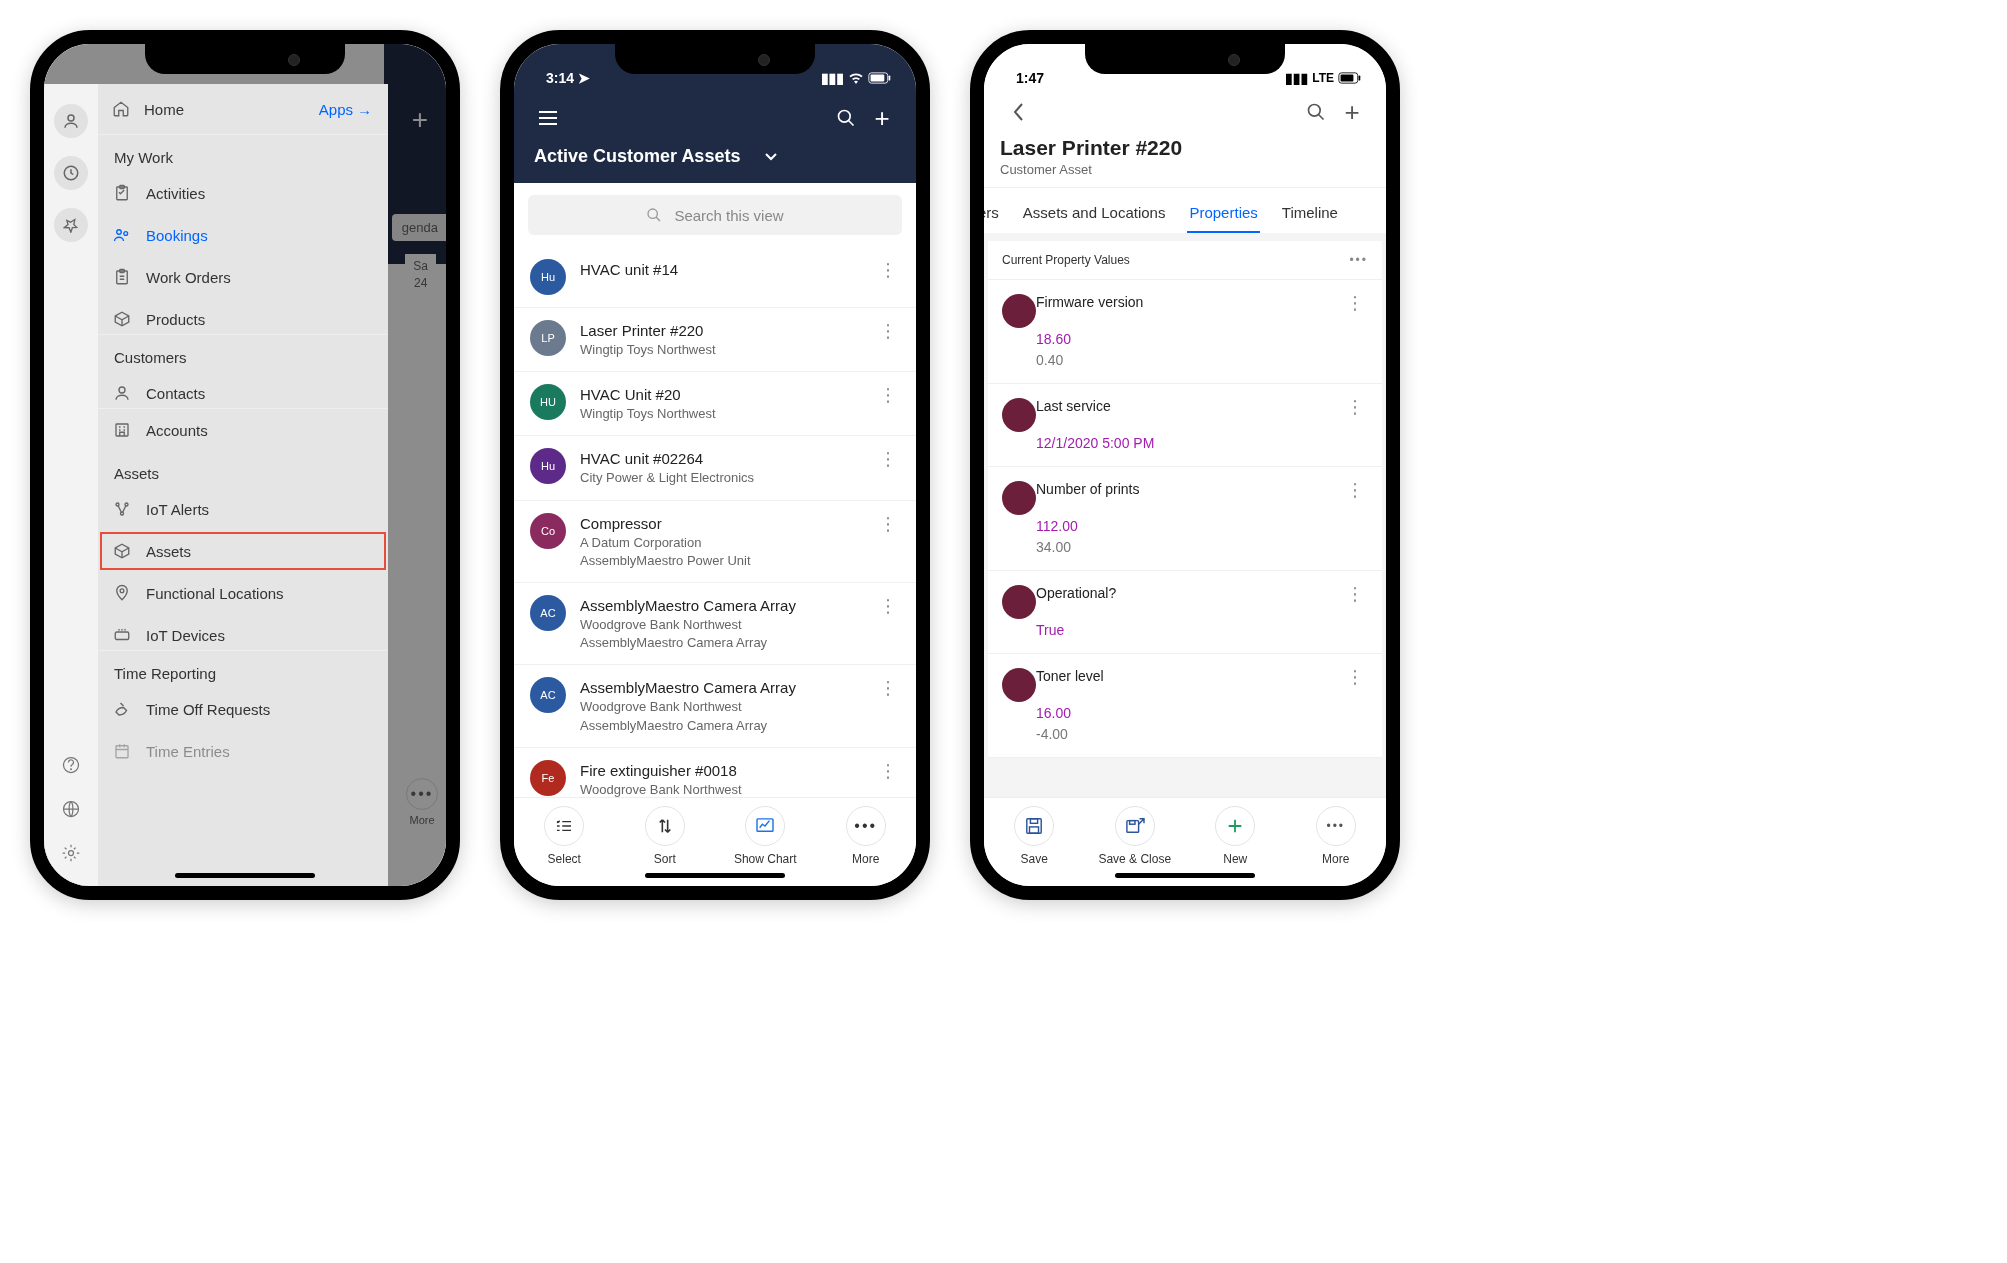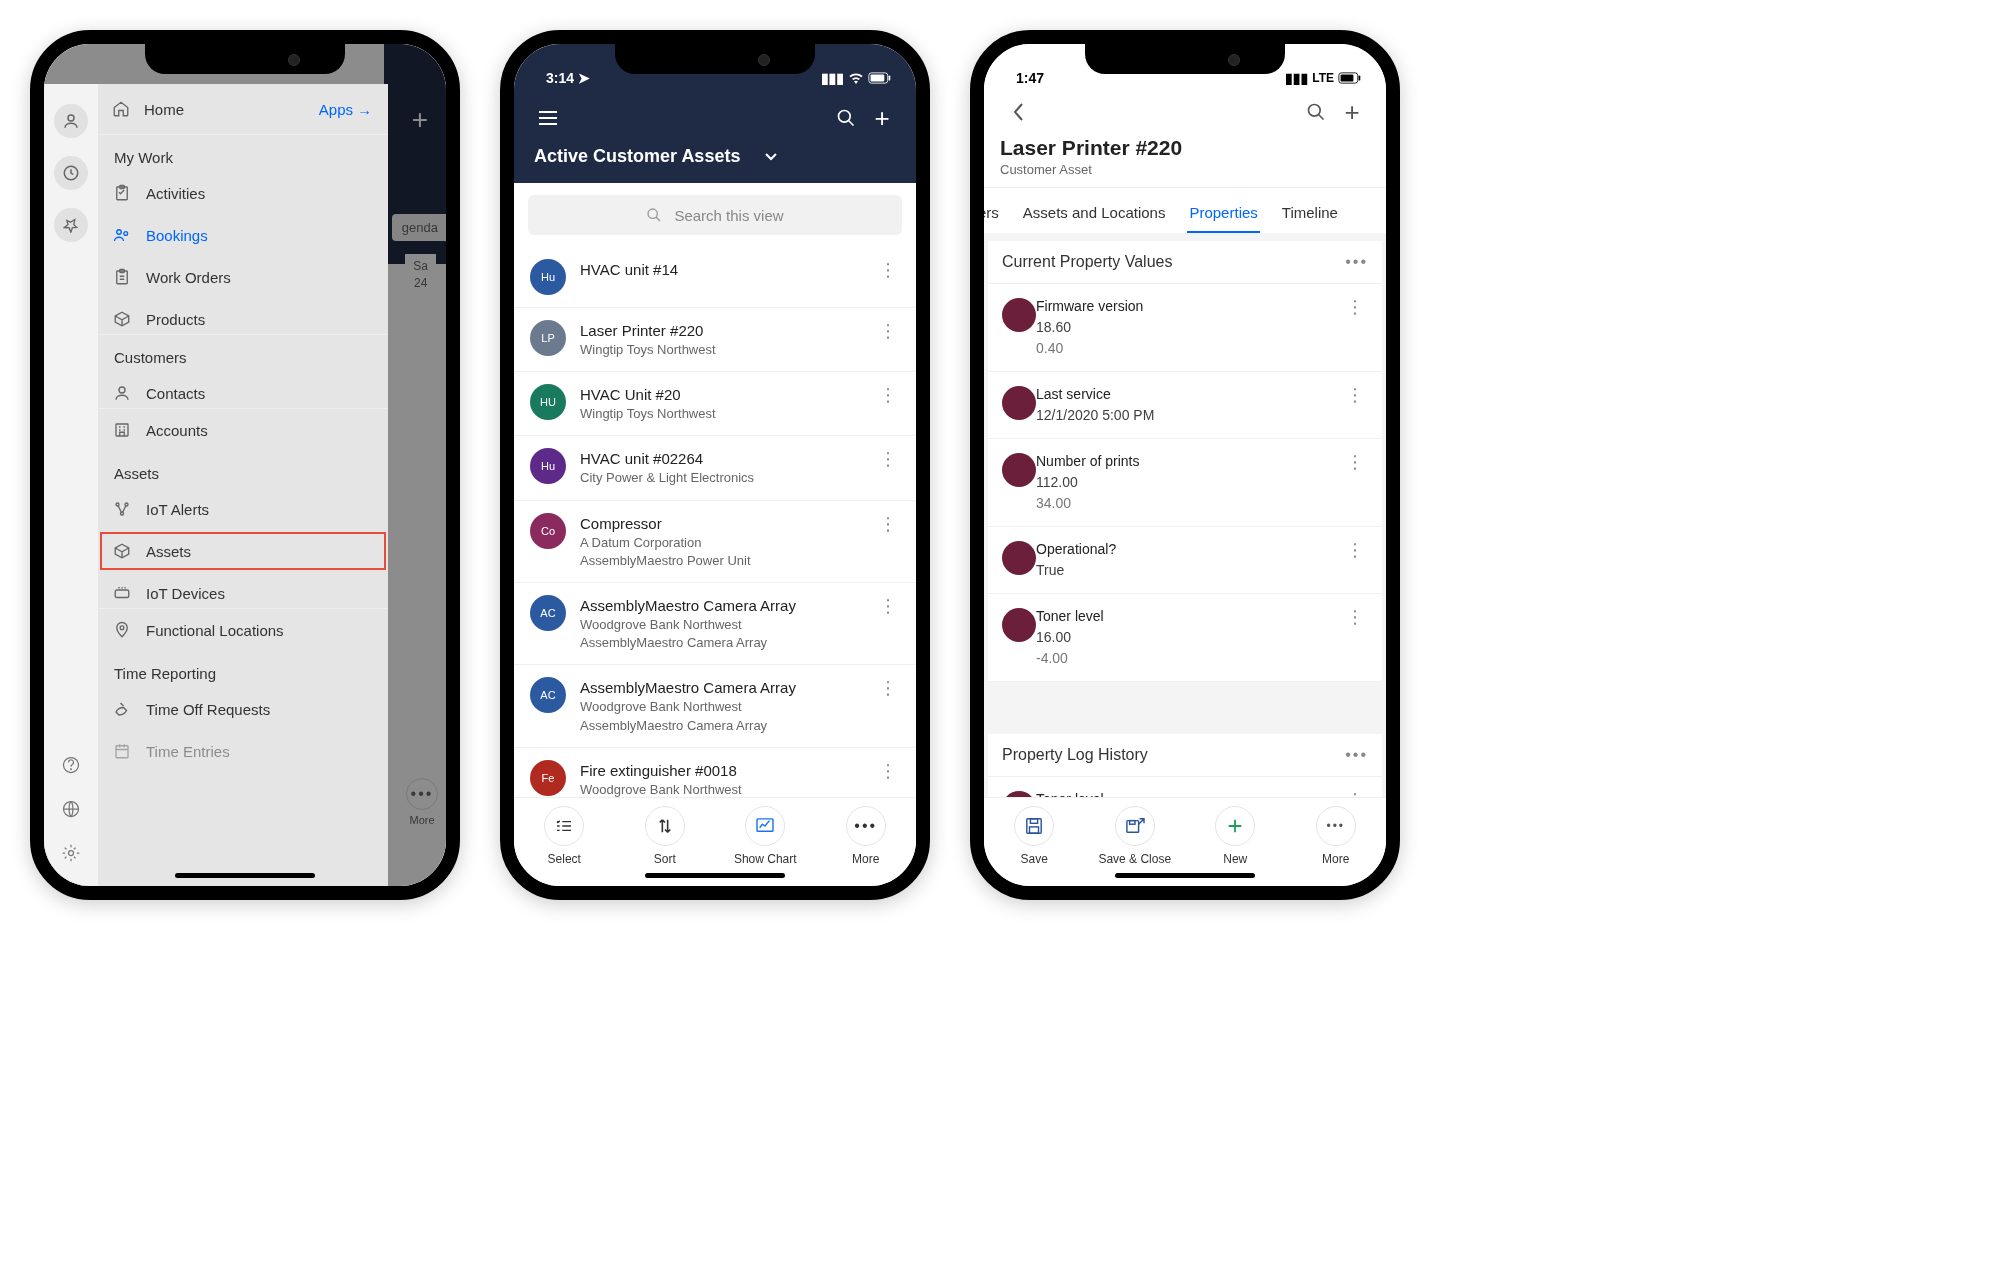--- a/index.html
+++ b/index.html
@@ -157,34 +157,34 @@
   .p3-tabs {
     display: flex; gap: 20px; padding: 10px 14px 0; background: #fff; font-size: 15px;
     overflow-x: hidden; white-space: nowrap;
   }
   .p3-tab { padding: 6px 2px 10px; color: #333; }
   .p3-tab.active { color: #0066ff; border-bottom: 2px solid #0066ff; }
   .p3-tab.partial { margin-left: -22px; color: #333; }
   .p3-body { flex: 1; background: #f4f4f4; overflow-y: auto; padding: 6px 4px; }
   .p3-section-head {
     display: flex; align-items: center; background: #fff; padding: 12px 14px;
-    font-size: 16px; color: #333; border-bottom: 1px solid #eee; margin-top: 2px;
+    font-size: 12px; color: #333; border-bottom: 1px solid #eee; margin-top: 2px;
   }
   .p3-section-head .sp { flex: 1; }
   .p3-dots-h { color: #888; letter-spacing: 2px; }
   .p3-prop {
     display: flex; align-items: flex-start; background: #fff; padding: 12px 14px;
     border-bottom: 1px solid #f0f0f0; 
   }
   .p3-dot {
     width: 34px; height: 34px; border-radius: 50%; background: #6b1f3a; flex-shrink: 0; margin-top: 2px;
   }
   .p3-prop-text { flex: 1; font-size: 14px; line-height: 1.5; }
   .p3-prop-text .lbl { color: #222; }
-  .p3-prop-text .v1 { color: #404040; }
+  .p3-prop-text .v1 { color: #a21caf; margin-top: 16px; }
   .p3-prop-text .v2 { color: #777; }
   .p3-dots-v { color: #888; font-size: 18px; padding: 0 4px; }
   .p3-gap { height: 50px; }
   .p3-toolbar {
     display: flex; border-top: 1px solid #eee; padding: 8px 0 20px; background: #fff;
   }
   .p3-tb-btn {
     flex: 1; display: flex; flex-direction: column; align-items: center; gap: 6px;
     font-size: 12px; color: #333;
   }
@@ -345,37 +345,37 @@
       </div>
       <div class="p1-item highlight">
         <span class="ico">
             <svg width="18" height="18" viewBox="0 0 24 24" fill="none" stroke="currentColor" stroke-width="1.8">
               <path d="M12 3l9 5v8l-9 5-9-5V8z"></path>
               <path d="M3 8l9 5 9-5M12 13v8"></path>
             </svg>
           </span>
         <span>Assets</span>
       </div>
+      <div class="p1-item">
+        <span class="ico">
+            <svg width="18" height="18" viewBox="0 0 24 24" fill="none" stroke="currentColor" stroke-width="1.8">
+              <path d="M12 2C8 2 5 5 5 9c0 5 7 12 7 12s7-7 7-12c0-4-3-7-7-7z"></path>
+              <circle cx="12" cy="9" r="2.5"></circle>
+            </svg>
+          </span>
+        <span>Functional Locations</span>
+      </div>
       <div class="p1-item p1-group-border">
         <span class="ico">
             <svg width="18" height="18" viewBox="0 0 24 24" fill="none" stroke="currentColor" stroke-width="1.8">
               <rect x="3" y="8" width="18" height="10" rx="2"></rect>
               <path d="M8 6V4M12 6V4M16 6V4"></path>
             </svg>
           </span>
         <span>IoT Devices</span>
-      </div>
-      <div class="p1-item">
-        <span class="ico">
-            <svg width="18" height="18" viewBox="0 0 24 24" fill="none" stroke="currentColor" stroke-width="1.8">
-              <path d="M12 2C8 2 5 5 5 9c0 5 7 12 7 12s7-7 7-12c0-4-3-7-7-7z"></path>
-              <circle cx="12" cy="9" r="2.5"></circle>
-            </svg>
-          </span>
-        <span>Functional Locations</span>
       </div>
 
       <div class="p1-section">Time Reporting</div>
       <div class="p1-item">
         <span class="ico">
             <svg width="18" height="18" viewBox="0 0 24 24" fill="none" stroke="currentColor" stroke-width="1.8">
               <path d="M4 16c2-4 6-6 10-6l4 4c-2 4-6 6-10 6z"></path>
               <path d="M10 4l4 4"></path>
             </svg>
           </span>

